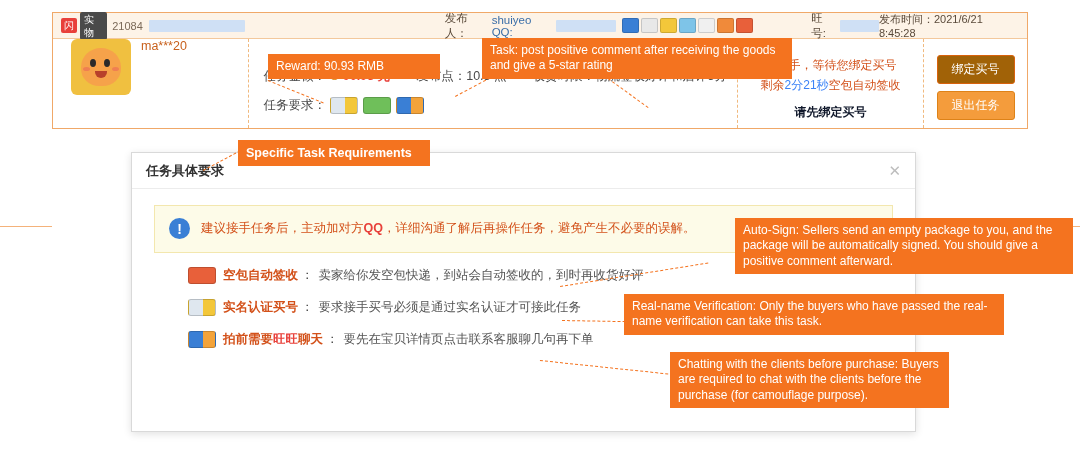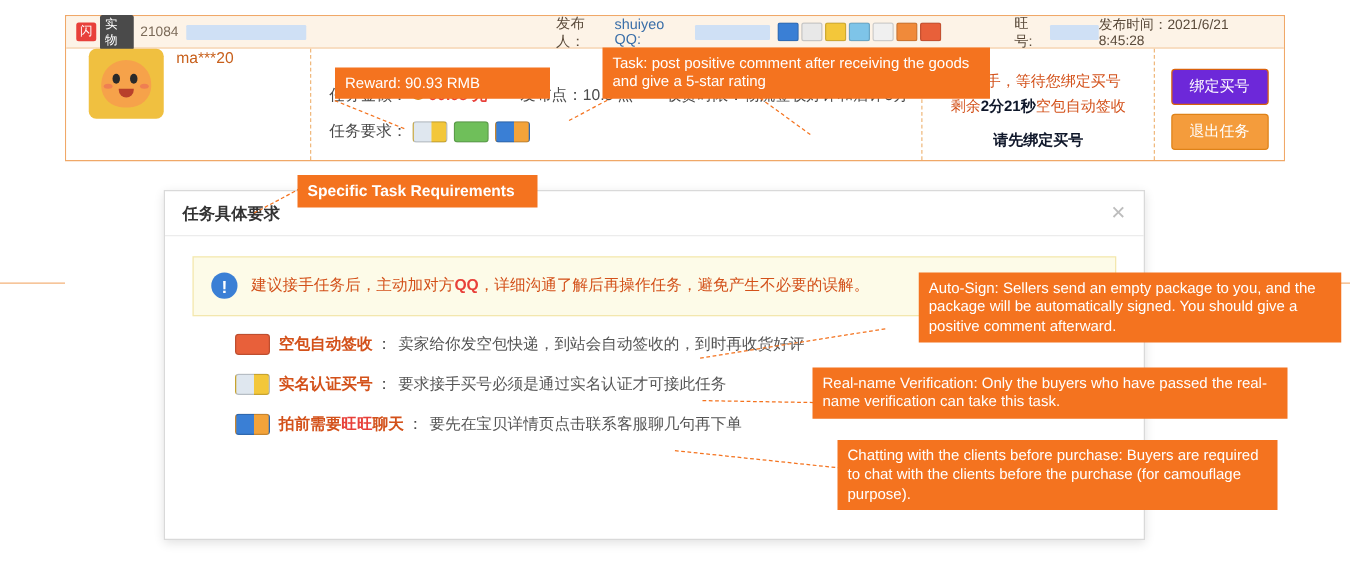--- a/index.html
+++ b/index.html
@@ -171,36 +171,36 @@
   .col-status {
     width: 215px;
     text-align: center;
     font-size: 12px;
     color: #d3511a;
     padding: 16px 6px 6px;
     box-sizing: border-box;
     border-right: 1px dashed #f0b97e;
     line-height: 1.7;
   }
-  .col-status .em { color: #0f172a; font-weight: bold; }
+  .col-status .em { color: #3b82f6; font-weight: normal; }
   .col-status .warn { color: #0f172a; font-weight: bold; margin-top: 6px; }
 
   .col-actions {
     width: 120px;
     padding: 16px 0 0 0;
     box-sizing: border-box;
     text-align: center;
   }
   .btn {
     display: inline-block;
     width: 76px;
     padding: 5px 0;
     font-size: 12px;
     color: #fff;
-    background: #6d28d9;
+    background: #a16207;
     border: 1px solid #d9620c;
     border-radius: 3px;
     margin-bottom: 7px;
     cursor: pointer;
     text-align: center;
   }
   .btn.secondary { background: #f49c3c; border-color: #de8218; }
 
   
   .modal {
@@ -417,22 +417,22 @@
           <span class="desc">要先在宝贝详情页点击联系客服聊几句再下单</span>
         </div>
       </div>
     </div>
   </div>
 
   <div class="anno" style="left:268px;top:54px;width:172px;">Reward: 90.93 RMB</div>
   <div class="anno" style="left:482px;top:38px;width:310px;">Task: post positive comment after receiving the goods and give a 5-star rating</div>
   <div class="anno cn" style="left:238px;top:140px;width:192px;">Specific Task Requirements</div>
   <div class="anno" style="left:704px;top:218px;width:338px;margin-left:31px;">Auto-Sign: Sellers send an empty package to you, and the package will be automatically signed. You should give a positive comment afterward.</div>
-  <div class="anno" style="left:650px;top:294px;width:380px;">Real-name Verification: Only the buyers who have passed the real-name verification can take this task.</div>
-  <div class="anno" style="left:670px;top:352px;width:352px;">Chatting with the clients before purchase: Buyers are required to chat with the clients before the purchase (for camouflage purpose).</div>
+  <div class="anno" style="left:624px;top:294px;width:380px;">Real-name Verification: Only the buyers who have passed the real-name verification can take this task.</div>
+  <div class="anno" style="left:670px;top:352px;width:279px;">Chatting with the clients before purchase: Buyers are required to chat with the clients before the purchase (for camouflage purpose).</div>
 
   <div class="lead" style="left:268px;top:80px;width:60px;transform:rotate(22deg);"></div>
   <div class="lead" style="left:455px;top:96px;width:40px;transform:rotate(-28deg);"></div>
   <div class="lead" style="left:600px;top:72px;width:60px;transform:rotate(36deg);"></div>
   <div class="lead" style="left:203px;top:170px;width:42px;transform:rotate(-28deg);"></div>
   <div class="lead" style="left:560px;top:286px;width:150px;transform:rotate(-9deg);"></div>
   <div class="lead" style="left:562px;top:320px;width:104px;transform:rotate(1deg);"></div>
   <div class="lead" style="left:540px;top:360px;width:134px;transform:rotate(6deg);"></div>
 
 </div>

